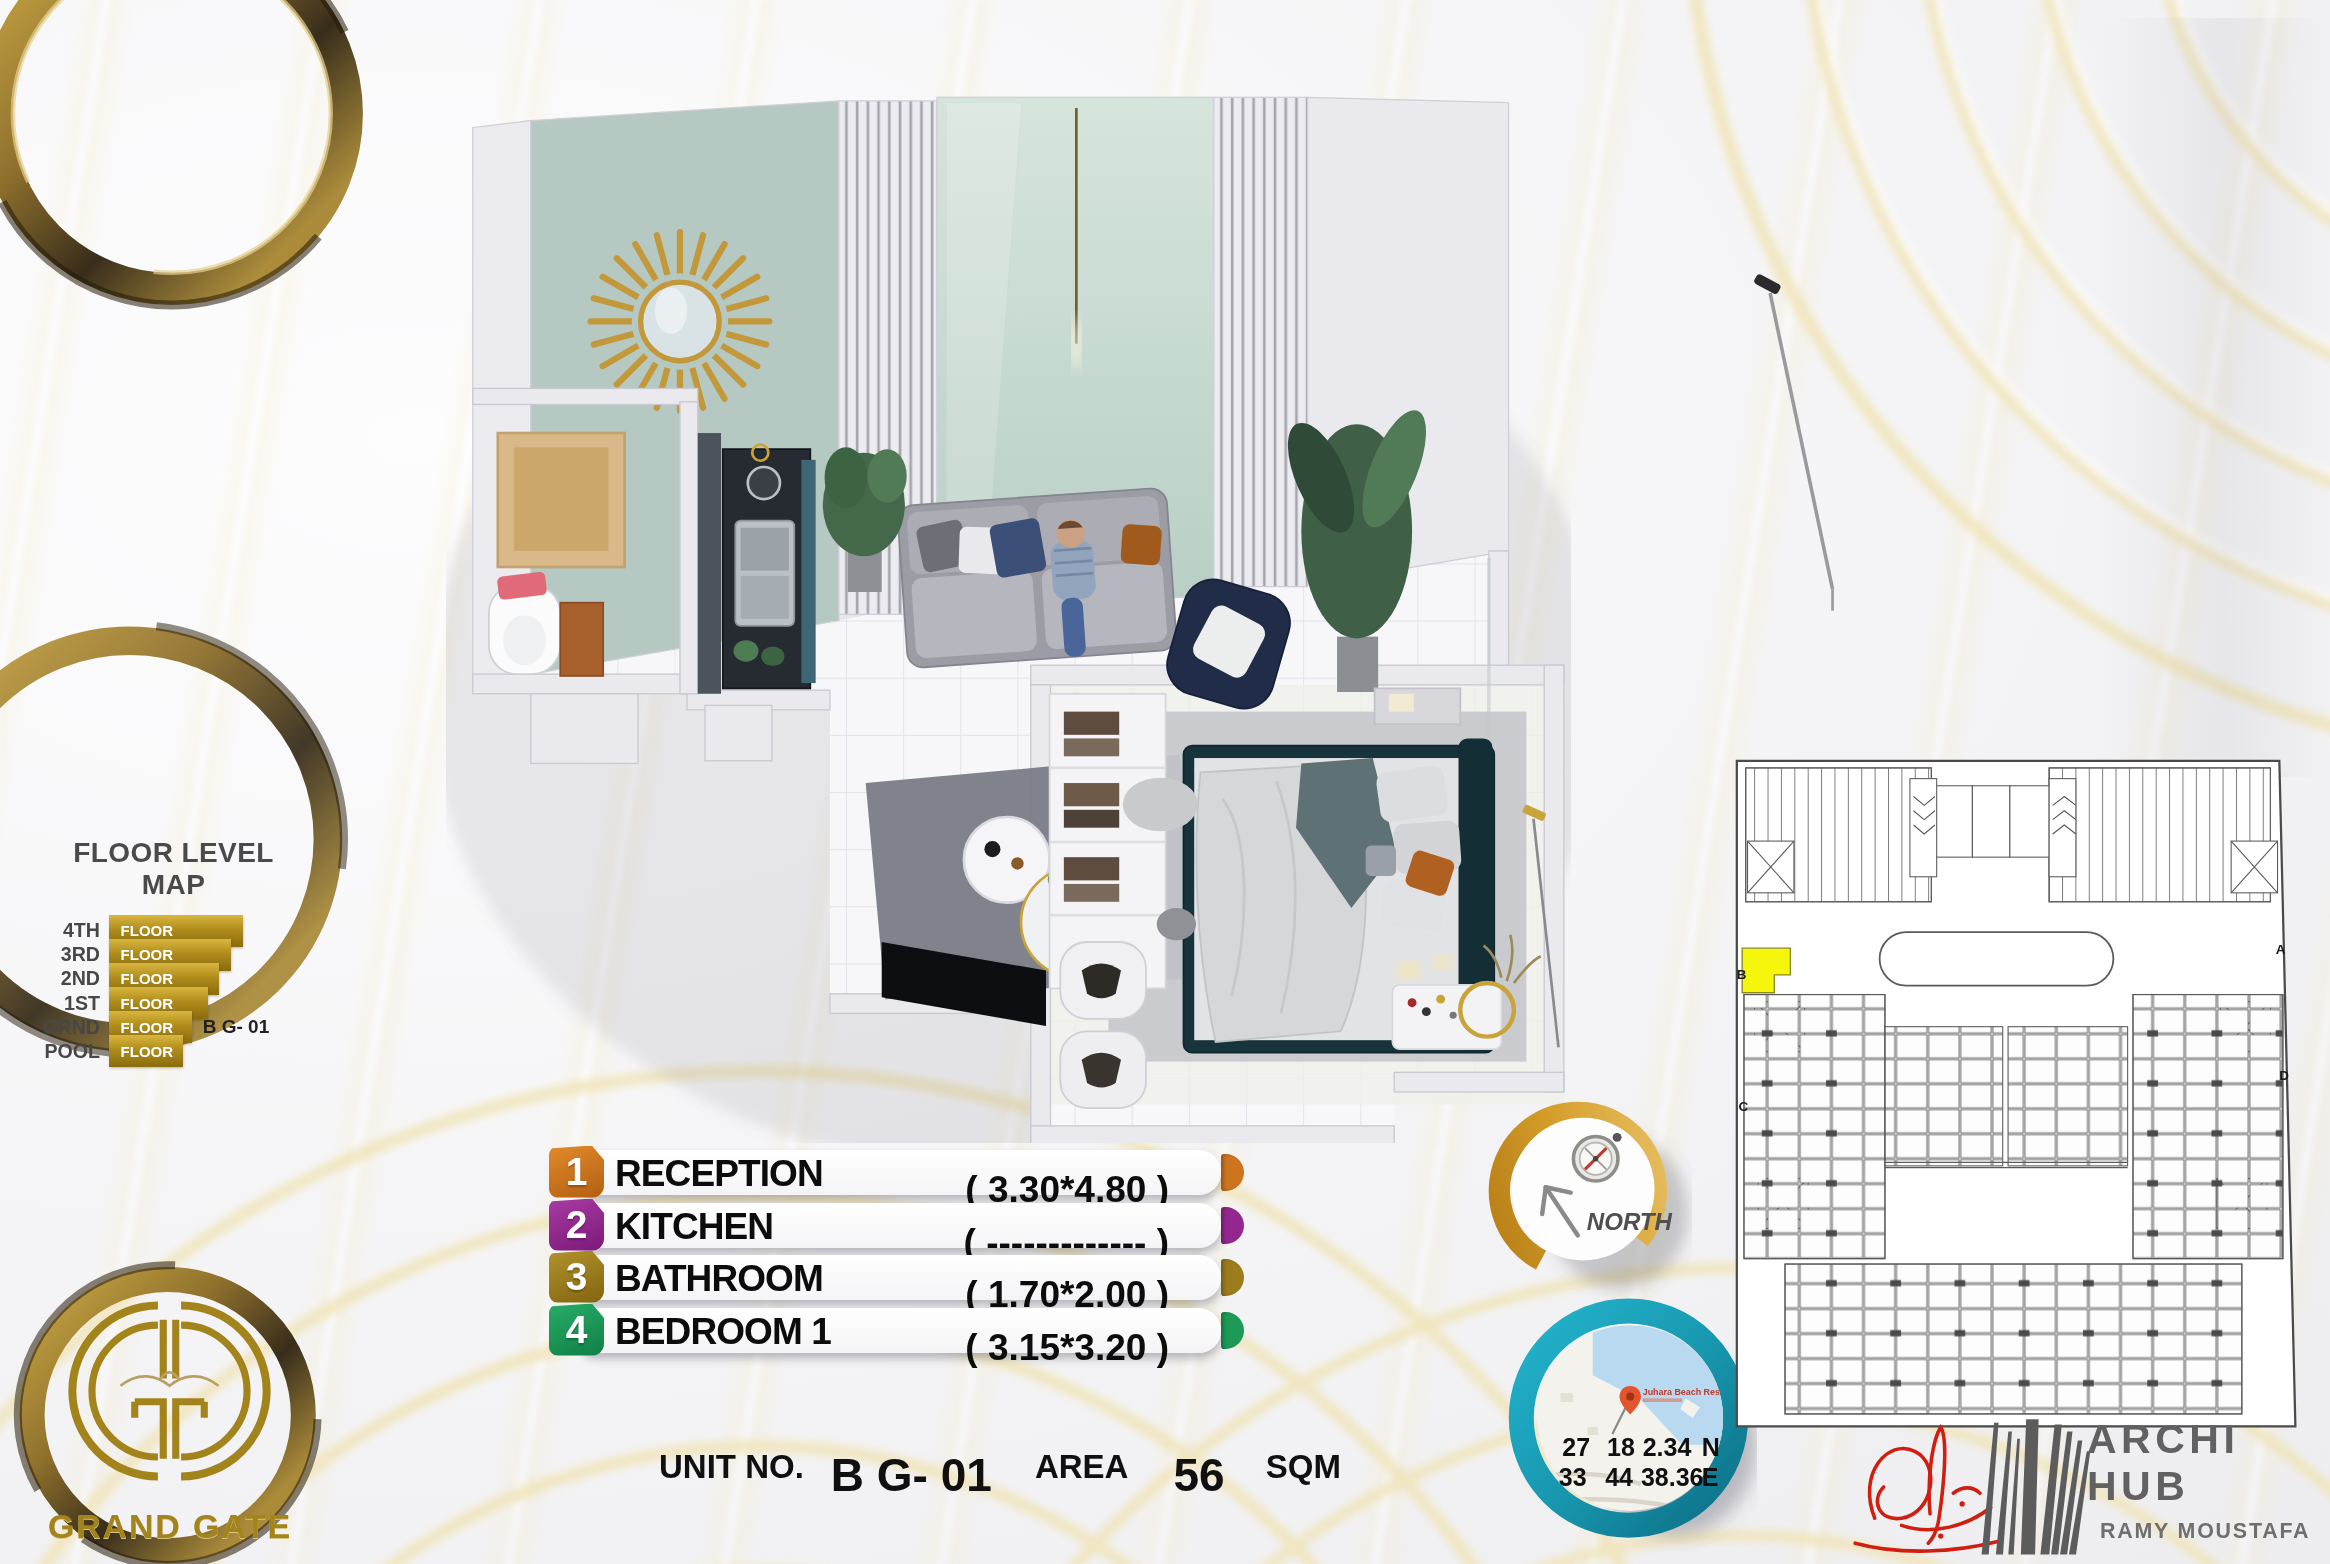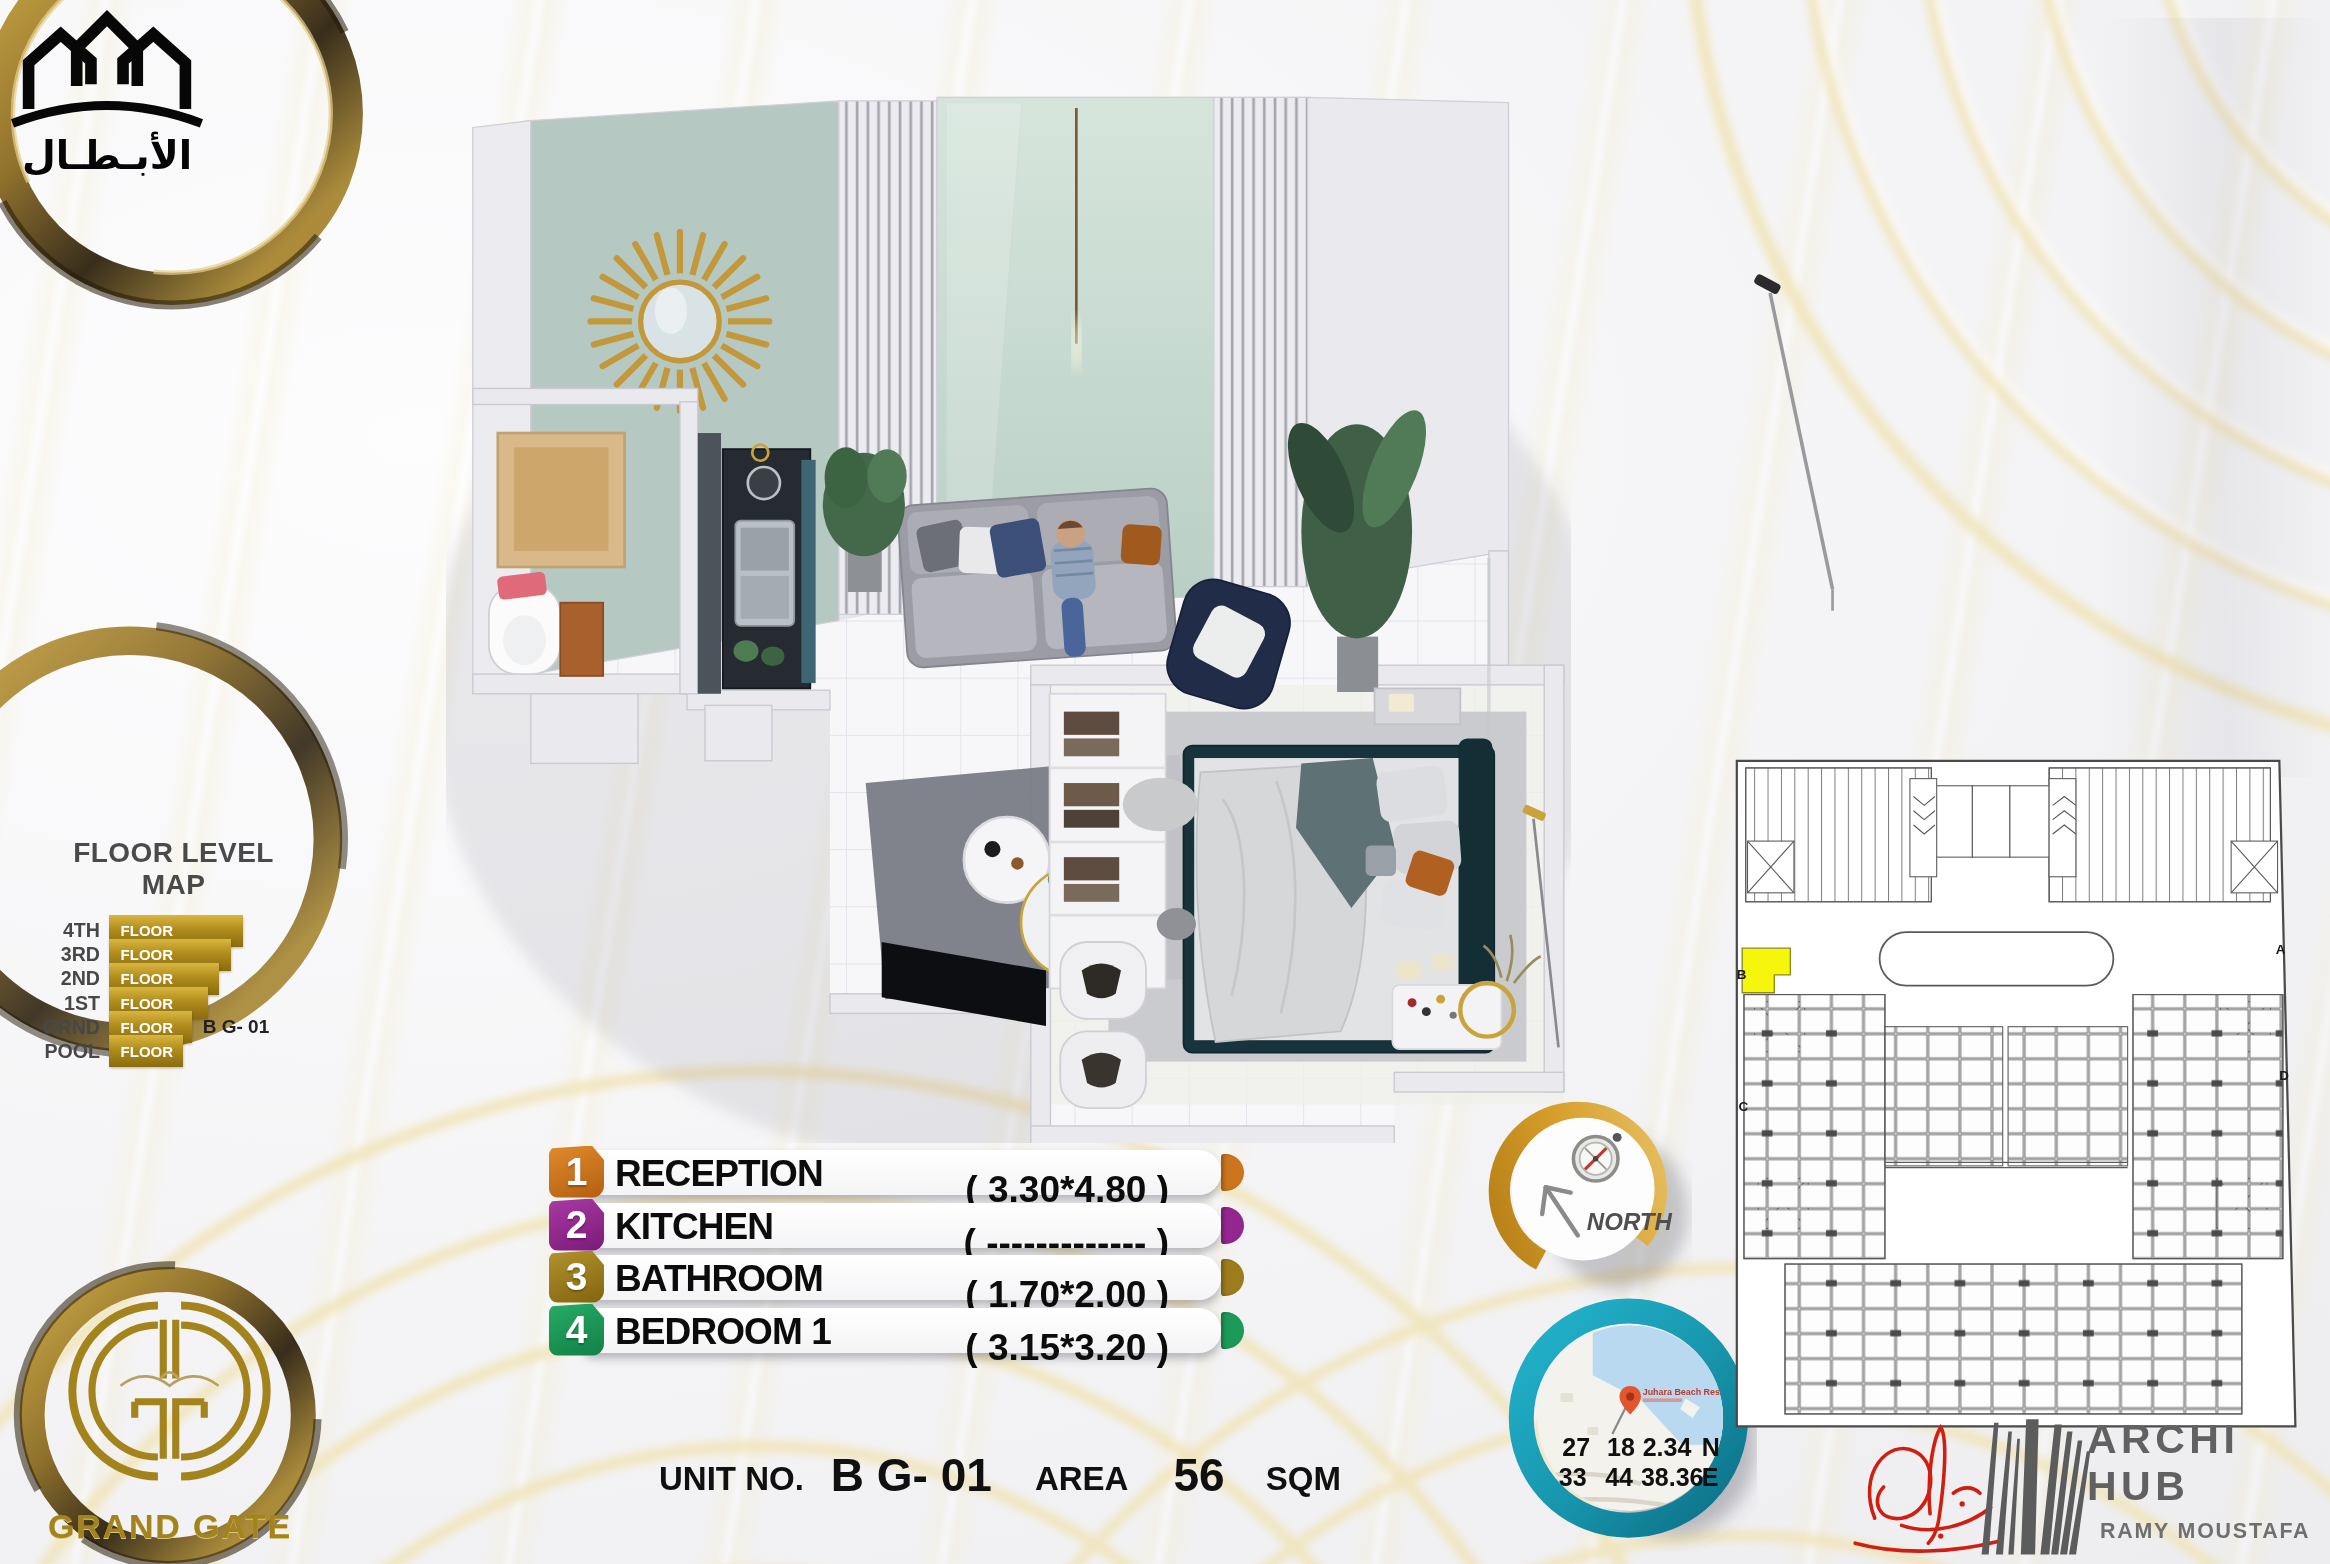--- a/index.html
+++ b/index.html
@@ -41,21 +41,21 @@
   .leg-name { position:absolute; left:30px; top:2.7px; font-size:37px; font-weight:bold; letter-spacing:-0.9px; color:#0c0c0c; }
   .leg-dims { position:absolute; right:52px; top:19px; font-size:37px; font-weight:bold; color:#0c0c0c; }
   .leg-cap { position:absolute; right:-23px; top:3.6px; width:23px; height:37px; border-radius:3.6px 21.4px 21.4px 3.6px;
              box-shadow:inset 2.7px 0 3.6px rgba(0,0,0,.25); }
   .c0 { background:#cd741f; } .c0b { background:linear-gradient(160deg,#e08a2d,#b35f10); }
   .c1 { background:#93278f; } .c1b { background:linear-gradient(160deg,#a83aa4,#7b1a78); }
   .c2 { background:#9c7c1c; } .c2b { background:linear-gradient(160deg,#b2922c,#826410); }
   .c3 { background:#1d9a58; } .c3b { background:linear-gradient(160deg,#27ab66,#118047); }
 
   
-  #unit-line { left:659px; top:1448px; display:flex; align-items:flex-end; gap:27px; color:#101010; }
+  #unit-line { left:659px; top:1448px; display:flex; align-items:flex-start; gap:27px; color:#101010; }
   .ui-label { font-size:33px; font-weight:bold; padding-bottom:3.6px; }
   .ui-value { font-size:46px; font-weight:bold; }
 
   
   #compass { left:1478px; top:1091px; width:214px; height:214px; }
   #mapdot  { left:1507px; top:1293px; width:250px; height:259px; }
 
   
   #archi-text  { left:2087px; top:1416px; font-size:41px; font-weight:bold; color:#616161; letter-spacing:4.5px; }
   #archi-sub   { left:2100px; top:1519px; font-size:21.4px; font-weight:bold; color:#6f6f6f; letter-spacing:1.8px; }
@@ -130,31 +130,20 @@
   <svg class="abs" style="left:-143px;top:571px" width="554" height="554" viewBox="0 0 620 620">
     <circle cx="305" cy="300" r="222" fill="none" stroke="url(#goldA)" stroke-width="32" opacity=".9"></circle>
     <circle cx="305" cy="300" r="240" fill="none" stroke="#241a08" stroke-width="9" opacity=".5" stroke-dasharray="380 320" transform="rotate(110 305 300)"></circle>
   </svg>
 
   <svg class="abs" style="left:0px;top:1250px" width="339" height="339" viewBox="0 0 380 380">
     <circle cx="188" cy="185" r="152" fill="none" stroke="url(#goldA)" stroke-width="28" opacity=".95"></circle>
     <circle cx="188" cy="185" r="168" fill="none" stroke="#241a08" stroke-width="9" opacity=".55" stroke-dasharray="360 260" transform="rotate(150 188 185)"></circle>
   </svg>
 
-  <div id="abtal" class="abs">
-    <svg width="196" height="134" viewBox="0 0 220 150">
-      <g stroke="#070707" stroke-width="13" fill="none">
-        <path d="M22 120 V68 L58 36 L92 66 V92"></path>
-        <path d="M76 94 V52 L110 18 L144 52 V94"></path>
-        <path d="M128 92 V66 L162 36 L198 68 V120"></path>
-        <path d="M4 136 Q110 96 216 136" stroke-width="10"></path>
-      </g>
-    </svg>
-    <div id="abtal-ar">الأبـطـال</div>
-  </div>
 
   <div id="floor-map" class="abs">
     <div id="flm-title">FLOOR LEVEL MAP</div>
     <div class="flm-row">
       <span class="flm-level">4TH</span>
       <span class="flm-bar" style="width:134px">FLOOR</span>
     </div>
     <div class="flm-row">
       <span class="flm-level">3RD</span>
       <span class="flm-bar" style="width:122px">FLOOR</span>

